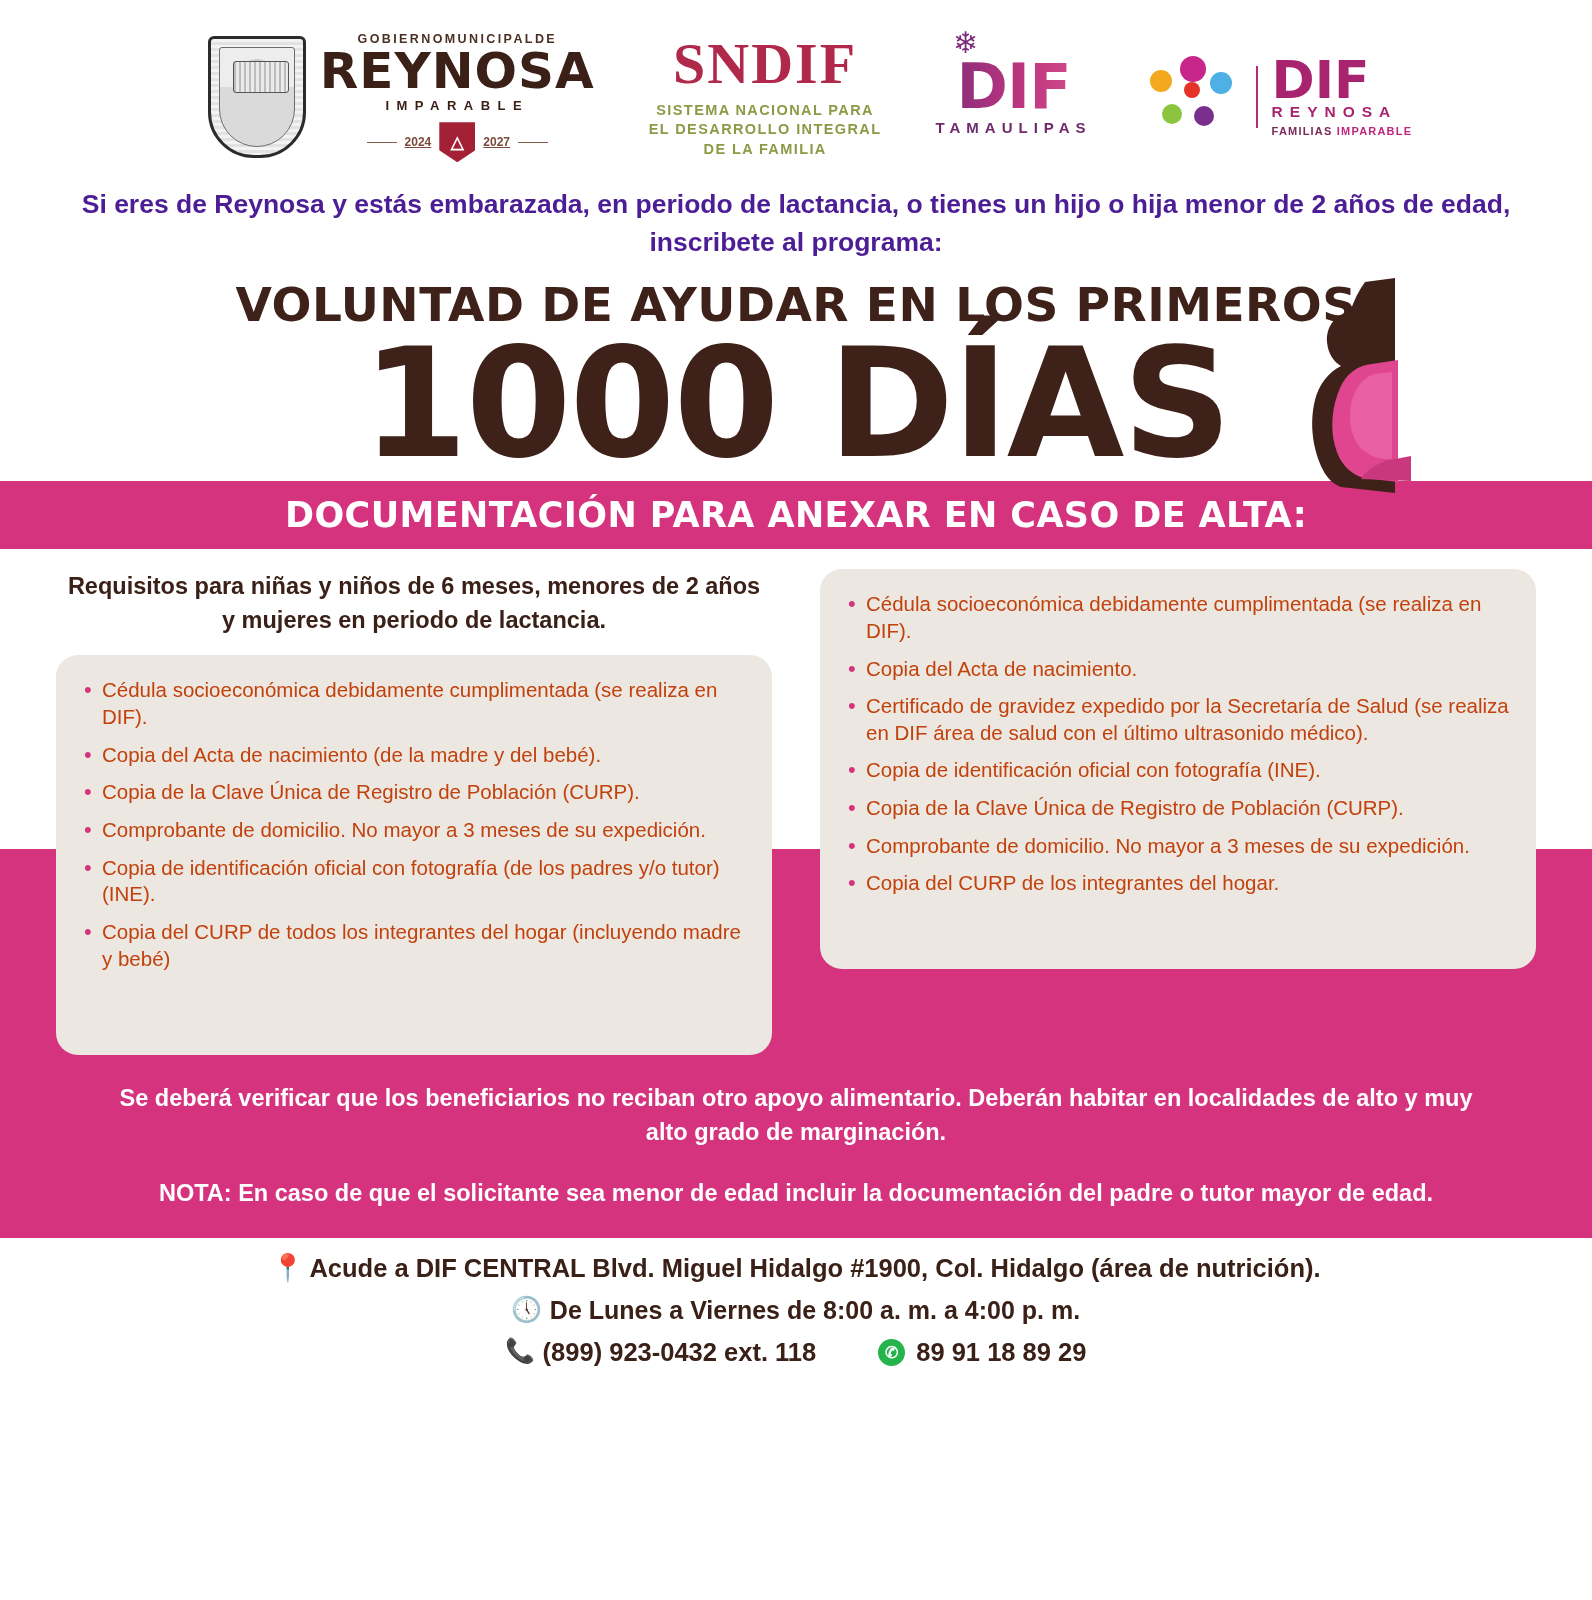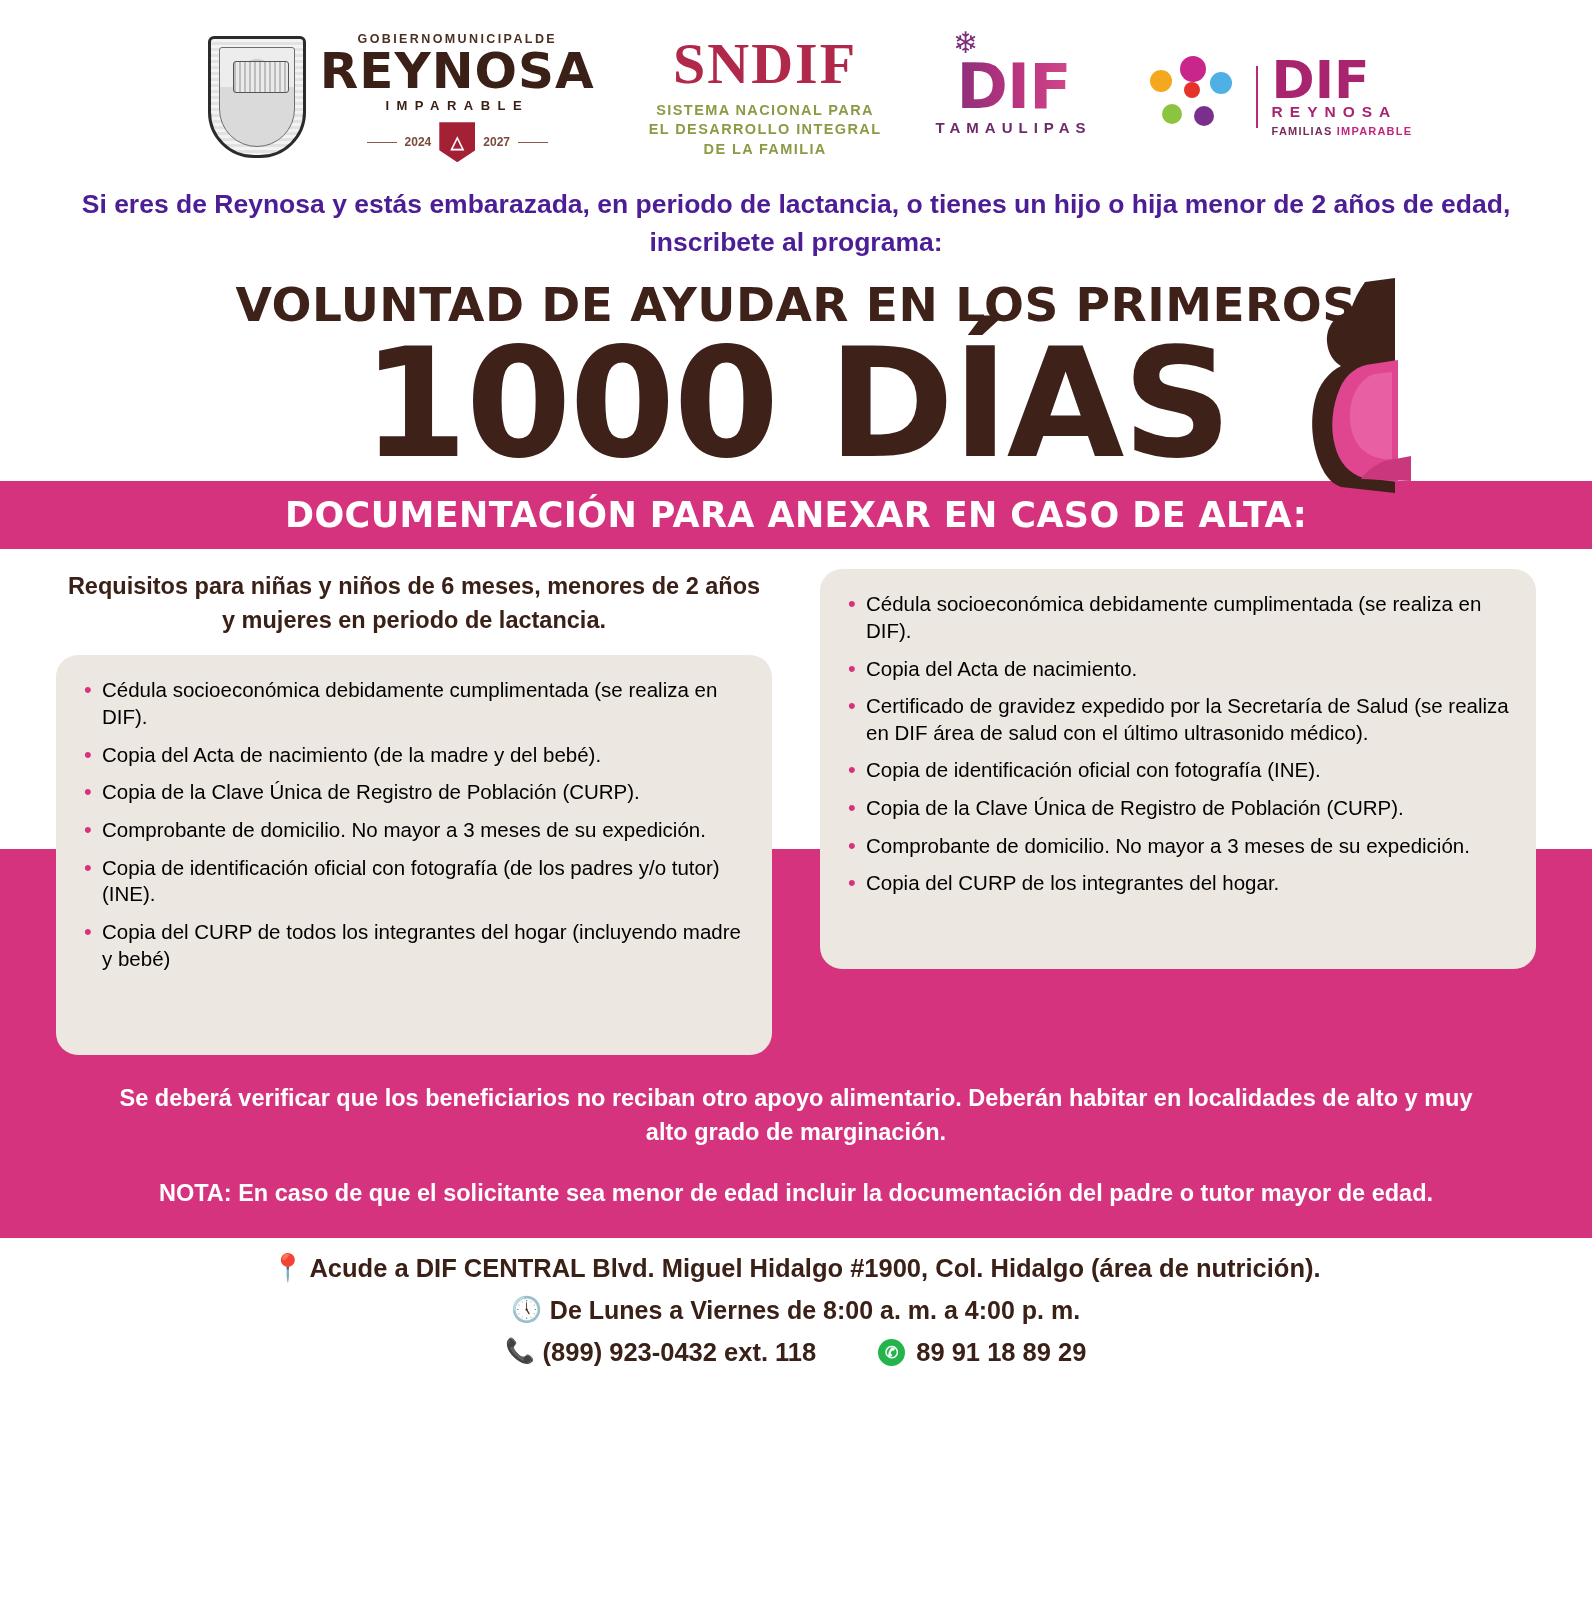--- a/index.html
+++ b/index.html
@@ -59,21 +59,21 @@
     font-size: 50px; font-weight: 800; letter-spacing: 1px;
     color: #3a2017; line-height: 0.95;
     font-family: "DejaVu Sans", sans-serif;
   }
   .imparable {
     font-size: 13px; letter-spacing: 7.5px; color: #3a2017;
     font-weight: 700; margin-top: 3px;
   }
   .years-row{
     margin-top: 9px; display:flex; align-items:center; justify-content:center; gap:8px;
-    font-size: 12px; color:#7a4a3a; font-weight:700;
+    font-size: 12px; color:#7a4a3a; font-weight:700;text-decoration:underline;
   }
   .yr-line { width: 30px; height: 1px; background: #8a5a48; }
   .eagle-badge{
     width: 36px; height: 40px; background:#a32035;
     clip-path: polygon(50% 0, 100% 0, 100% 70%, 50% 100%, 0 70%, 0 0);
     display:flex; align-items:center; justify-content:center;
     color:#fff; font-size:17px;
   }
 
   
@@ -189,21 +189,21 @@
     background: #ece7e0;
     border-radius: 22px;
     padding: 22px 26px 24px 26px;
     min-height: 400px;
   }
   ul.items { list-style: none; margin: 0; padding: 0; }
   ul.items li {
     position: relative;
     padding-left: 20px;
     margin-bottom: 11px;
-    color: #000000;
+    color: #c2410c;
     font-size: 20.5px;
     line-height: 1.3;
   }
   ul.items li:before {
     content: "•";
     position: absolute; left: 2px; top: -1px;
     color: #d6337f; font-size: 22px; line-height: 1.25;
   }
 
   

